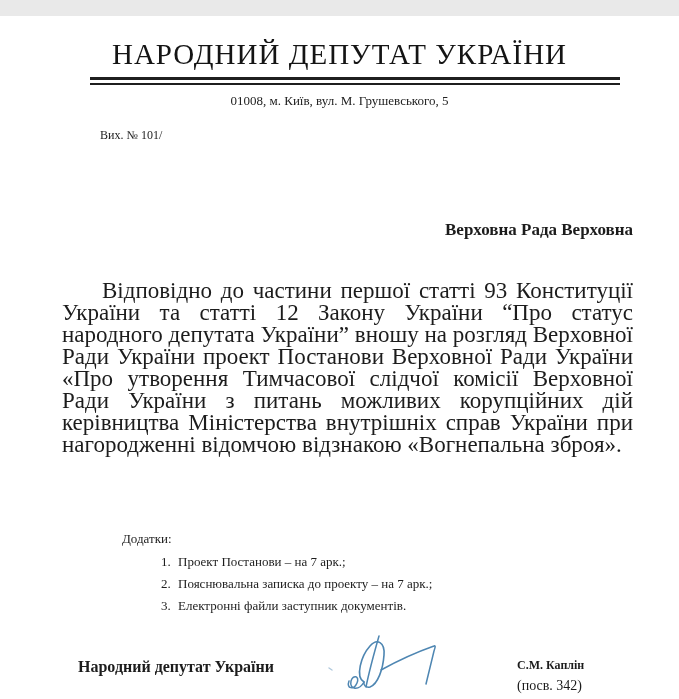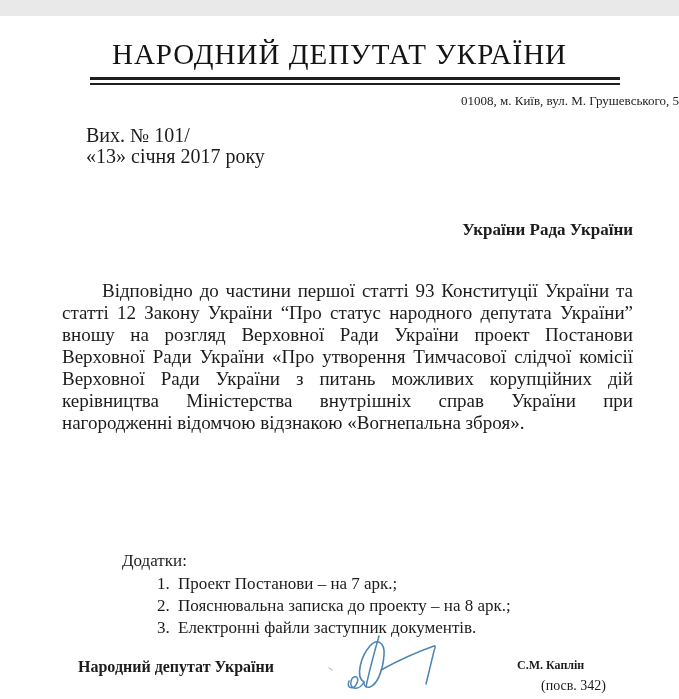--- a/index.html
+++ b/index.html
@@ -20,93 +20,92 @@
     color:#141414;
     white-space:nowrap;
   }
   .double-rule{
     position:absolute;top:61px;left:90px;width:530px;height:3px;
     border-top:3px solid #1f1f1f;
     border-bottom:2px solid #1f1f1f;
   }
   .letterhead-address{
     position:absolute;top:77px;left:0;width:679px;
-    text-align:right;
+    text-align:center;
     font-size:13px;
     color:#222;
   }
   .ref-block{
-    position:absolute;top:109px;left:86px;
-    font-size:20px;line-height:21px;
+    position:absolute;top:109px;left:100px;
+    font-size:12px;line-height:21px;
   }
   .addressee{
     position:absolute;top:204px;right:46px;
     font-size:17px;font-weight:bold;
   }
   .body-block{
     position:absolute;top:264px;left:62px;width:571px;
   }
   .body-block p{
     margin:0 0 16px 0;
-    font-size:19px;line-height:22px;
+    font-size:23px;line-height:22px;
     text-align:justify;
     text-indent:40px;
   }
   .attachments{
-    position:absolute;top:534px;left:122px;
-    font-size:17px;line-height:22px;
+    position:absolute;top:512px;left:122px;
+    font-size:13px;line-height:22px;
   }
   .attachments ol{
     margin:1px 0 0 0;
     padding-left:52px;
   }
   .attachments li{padding-left:4px;}
   .sig-label{
     position:absolute;top:642px;left:78px;
     font-size:16px;font-weight:bold;
   }
   .sig-name{
     position:absolute;top:642px;left:517px;
     font-size:12px;font-weight:bold;
   }
   .sig-cred{
-    position:absolute;top:662px;left:541px;
+    position:absolute;top:662px;left:517px;
     font-size:14px;
   }
   .sig-ink{
     position:absolute;top:614px;left:318px;
   }
 </style>
 </head>
 <body>
 
 <div class="page">
 
   <div class="letterhead-title">НАРОДНИЙ ДЕПУТАТ УКРАЇНИ</div>
 
   <div class="double-rule"></div>
 
   <div class="letterhead-address">01008, м. Київ, вул. М. Грушевського, 5</div>
 
   <div class="ref-block">
     <div>Вих. № 101/</div>
-    <div>«13» січня 2017 року</div>
   </div>
 
-  <div class="addressee">України Рада України</div>
+  <div class="addressee">Верховна Рада Верховна</div>
 
   <div class="body-block">
     <p>Відповідно до частини першої статті 93 Конституції України та статті 12 Закону України “Про статус народного депутата України” вношу на розгляд Верховної Ради України проект Постанови Верховної Ради України «Про утворення Тимчасової слідчої комісії Верховної Ради України з питань можливих корупційних дій керівництва Міністерства внутрішніх справ України при нагородженні відомчою відзнакою «Вогнепальна зброя».</p>
   </div>
 
   <div class="attachments">
     <div>Додатки:</div>
     <ol>
       <li>Проект Постанови – на 7 арк.;</li>
-      <li>Пояснювальна записка до проекту – на 8 арк.;</li>
+      <li>Пояснювальна записка до проекту – на 7 арк.;</li>
       <li>Електронні файли заступник документів.</li>
     </ol>
   </div>
 
   <div class="sig-label">Народний депутат України</div>
 
   <svg class="sig-ink" width="170" height="76" viewBox="0 0 170 76" fill="none">
     <path d="M46,52 C37,47 43,26 52,16 C59,8 67,12 66,25 C65,39 60,54 52,57 C48,58 45,55 46,52" stroke="#4e86b2" stroke-width="1.6" stroke-linecap="round" fill="none"></path>
     <path d="M61,6 C57,20 51,42 48,57" stroke="#4e86b2" stroke-width="1.5" stroke-linecap="round" fill="none"></path>
     <path d="M46,52 C41,61 31,60 33,51 C35,44 42,46 39,53 C36,60 28,59 31,51" stroke="#4e86b2" stroke-width="1.5" stroke-linecap="round" fill="none"></path>

